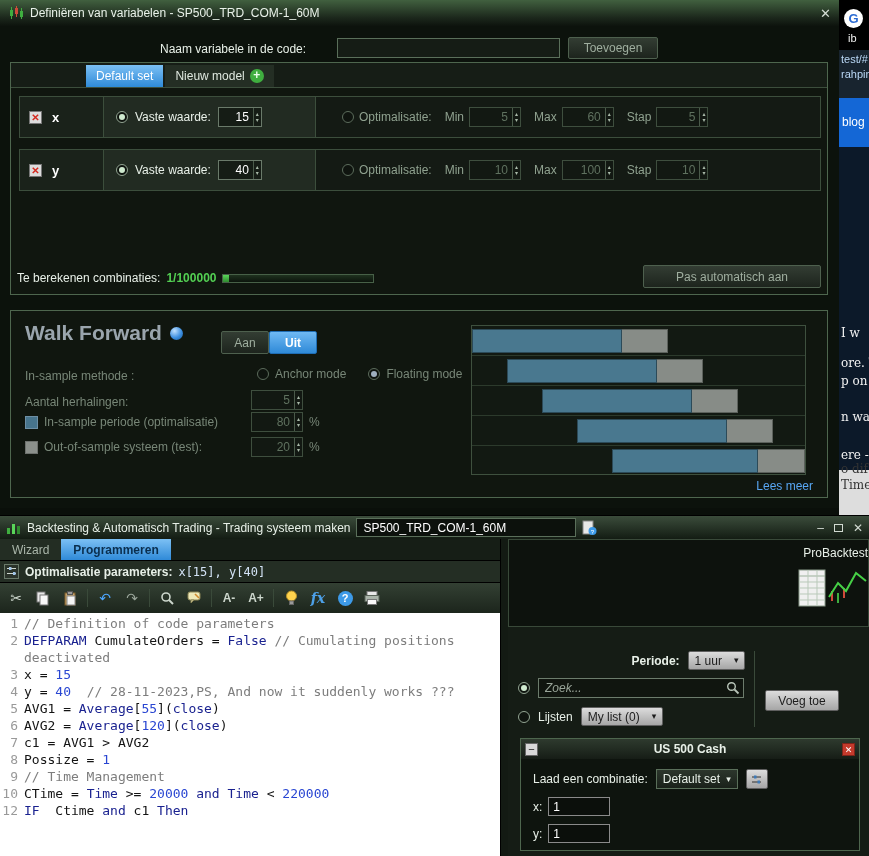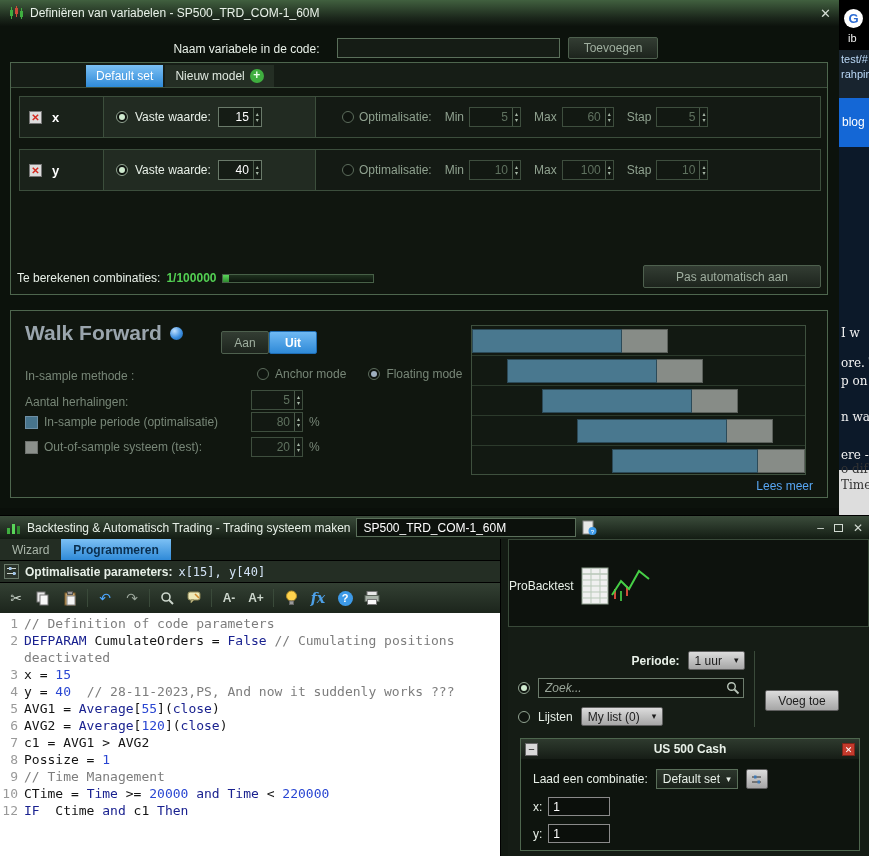--- a/index.html
+++ b/index.html
@@ -25,21 +25,21 @@
   .chk{width:13px;height:13px;background:#dcdcdc;border:1px solid #777;color:#d4281e;font-size:10px;line-height:11px;text-align:center;font-weight:bold;flex:none}
   .arrow{font-size:9px;line-height:9px}
   .box-glyph{width:9px;height:8px;border:1px solid #d2dad2;display:inline-block}
 
   
   .dialog{left:0;top:0;width:839px;height:508px;background:#0c120c}
   .tbar{display:flex;align-items:center;gap:6px;padding:0 8px;height:26px;
         background:linear-gradient(180deg,#41603f,#1b261b 70%,#0d130d)}
   .tbar .ttl{color:#e9f1e9}
   .tbar .x{margin-left:auto;color:#d6ded6;font-size:13px}
-  .name-lbl{left:160px;top:42px;width:173px;text-align:center}
+  .name-lbl{left:160px;top:42px;width:173px;text-align:left}
   .name-inp{left:337px;top:38px;width:223px;height:20px;background:#151c15;border:1px solid #5a6f5a;color:#e8f0e8;padding:0 5px;font:12px "Liberation Sans",sans-serif}
   .add-btn{left:568px;top:37px;width:90px;height:22px}
 
   .panel{position:absolute;border:1px solid #4e664e;background:#10160f}
   .vars{left:10px;top:62px;width:818px;height:233px}
   .tabstrip{height:25px;background:#161d16;border-bottom:1px solid #3c4e3c;display:flex;align-items:flex-end;padding-left:75px}
   .tab{height:22px;display:flex;align-items:center;padding:0 10px;margin-right:2px;gap:5px}
   .tab.blue{background:linear-gradient(180deg,#7cc0f4,#2f8ad8);color:#fff}
   .tab.dark{background:#242e24;color:#dfe8df}
   .plus{width:14px;height:14px;border-radius:50%;background:#3fae3f;color:#eaffea;font-size:12px;line-height:13px;text-align:center;font-weight:bold}
@@ -112,21 +112,21 @@
   .code-line{display:flex}
   .ln{flex:none;width:24px;text-align:right;padding-right:6px;color:#999}
   .code-body{flex:1;white-space:pre-wrap;word-break:break-word;color:#141414;padding-right:4px}
   .seg-c{color:#7d7d7d;}
   .seg-k{color:#1a2290}
   .seg-n{color:#2946d2}
   .seg-p,.seg-o{color:#141414}
 
   .right-pane{left:508px;top:23px;width:361px;height:318px;background:#151c15;position:absolute}
   .rtabs{display:flex;height:88px}
-  .rtab{flex:1;border:1px solid #394939;display:flex;flex-direction:row;align-items:center;padding-top:6px;gap:7px}
+  .rtab{flex:1;border:1px solid #394939;display:flex;flex-direction:column;align-items:flex-end;padding-top:6px;gap:7px}
   .rtab.sel{background:#0d120d}
   .rtab.unsel{background:#414b41;color:#eef2ee}
   .periode{left:0;top:112px;width:100%;display:flex;align-items:center;justify-content:center;gap:8px;position:absolute}
   .periode .pl{font-weight:bold}
   .ddl{height:19px;padding:0 6px;gap:12px}
   .search-row{left:10px;top:139px;display:flex;align-items:center;gap:8px;position:absolute}
   .search-wrap{position:relative}
   .search-inp{width:206px;height:20px;background:#10150f;border:1px solid #6c7c6c;color:#e8f0e8;padding:0 22px 0 6px;font:12px "Liberation Sans",sans-serif}
   .search-inp::placeholder{color:#98a498;font-style:italic}
   .mag{position:absolute;right:4px;top:3px}

